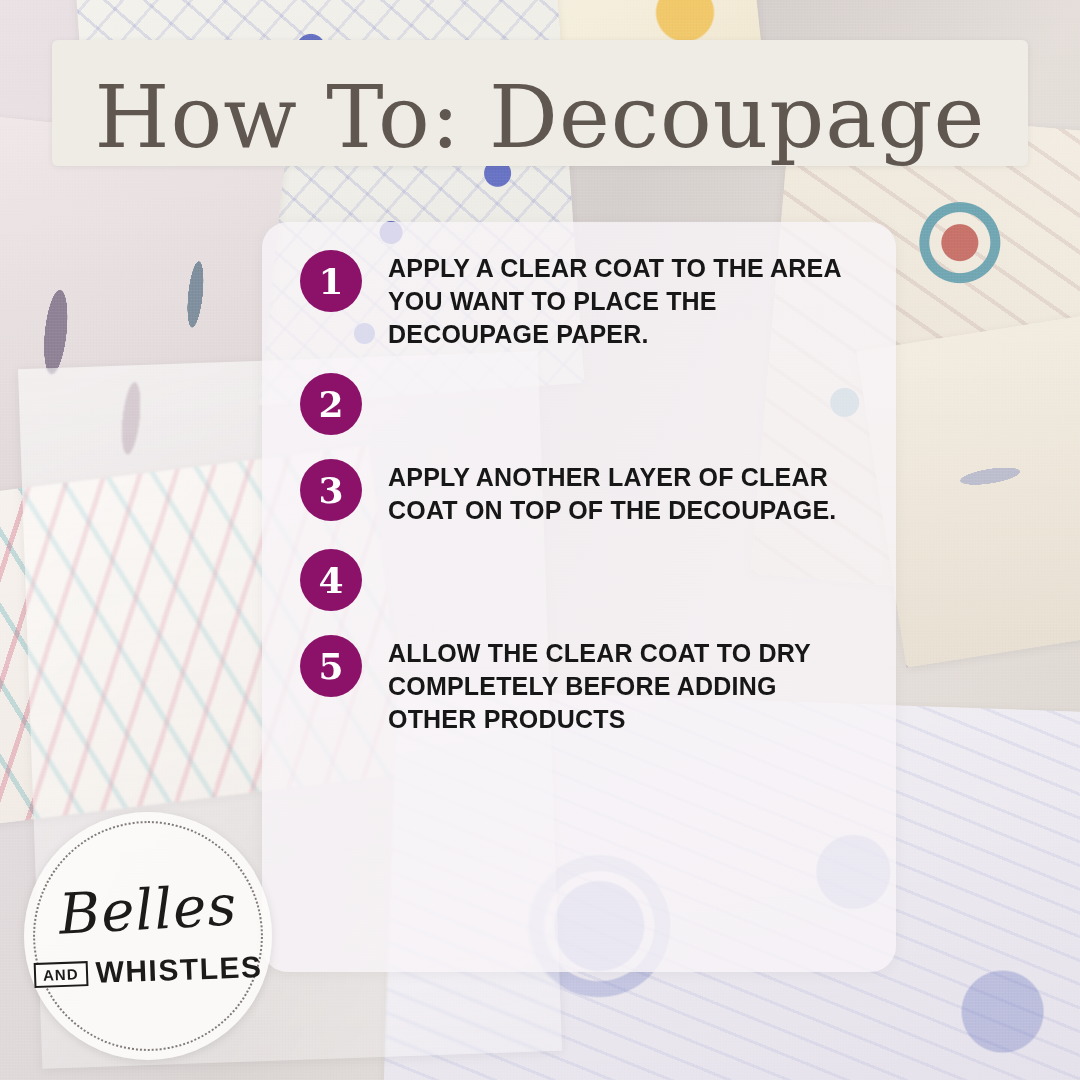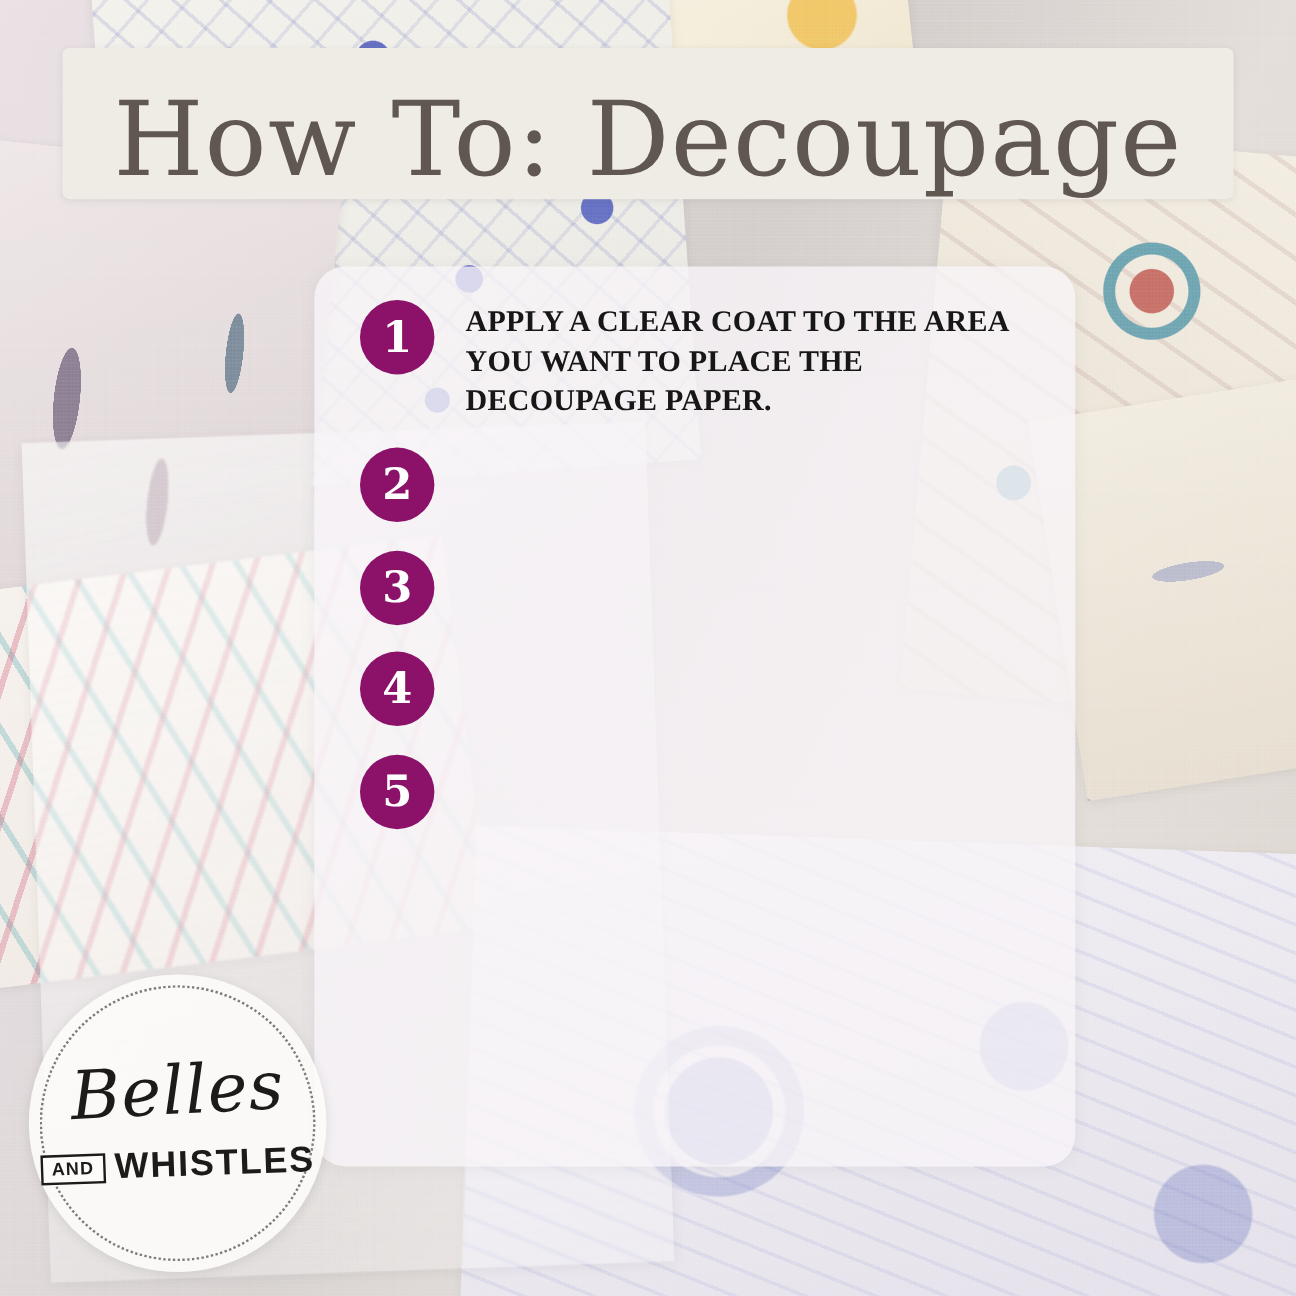--- a/index.html
+++ b/index.html
@@ -222,21 +222,21 @@
     font-family: "DejaVu Serif", serif;
     font-size: 36px;
     font-weight: 700;
     display: flex;
     align-items: center;
     justify-content: center;
     margin-right: 26px;
   }
 
   .step-text {
-    font-family: Liberation Serif, serif;
+    font-family: Liberation Sans, sans-serif;
     font-size: 25px;
     font-weight: 700;
     color: #171717;
     line-height: 1.32;
     letter-spacing: .2px;
     text-transform: uppercase;
     padding-top: 2px;
     max-width: 470px;
     font-variant: small-caps;
   }
@@ -343,28 +343,30 @@
       <div class="step-badge">1</div>
       <div class="step-text">Apply a clear coat to the area you want to place the decoupage paper.</div>
     </div>
 
     <div class="step step-2 align-center">
       <div class="step-badge">2</div>
     </div>
 
     <div class="step step-3">
       <div class="step-badge">3</div>
+      <div class="step-text">Apply another layer of clear coat on top of the decoupage.</div>
     </div>
 
     <div class="step step-4">
       <div class="step-badge">4</div>
     </div>
 
     <div class="step step-5">
       <div class="step-badge">5</div>
+      <div class="step-text">Allow the clear coat to dry completely before adding other products</div>
     </div>
 
   </div>
 
   <div class="logo">
     <div class="logo-script">Belles</div>
     <div class="logo-bottom">
       <span class="logo-and">AND</span>
       <span class="logo-whistles">WHISTLES</span>
     </div>

